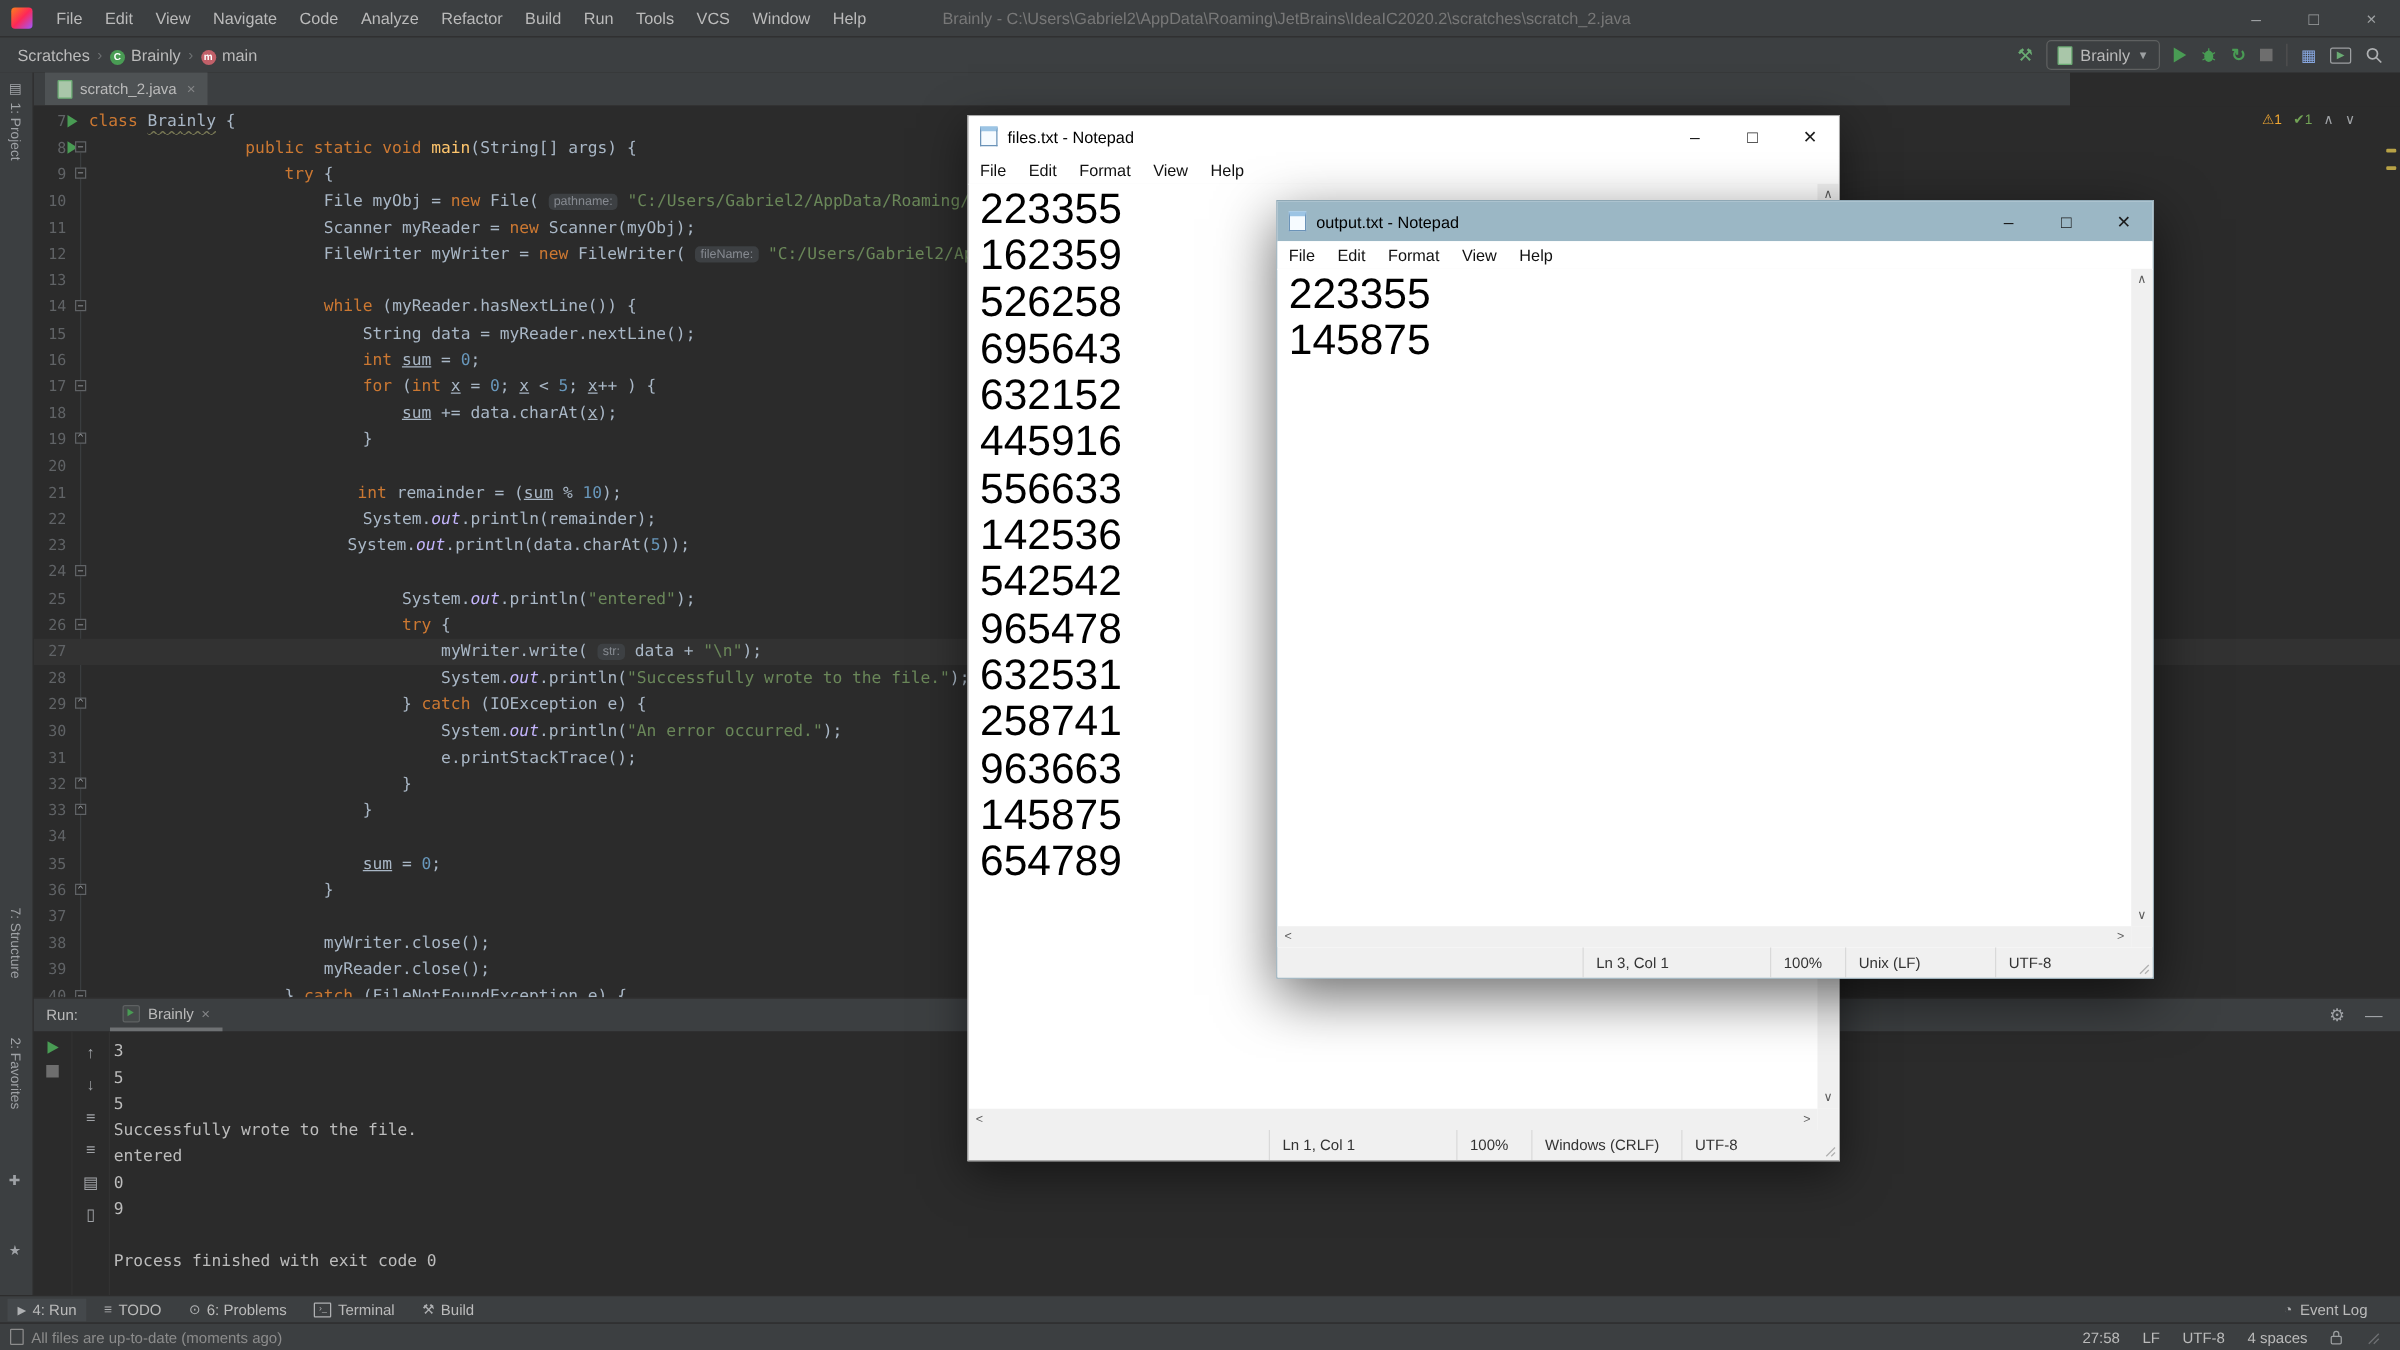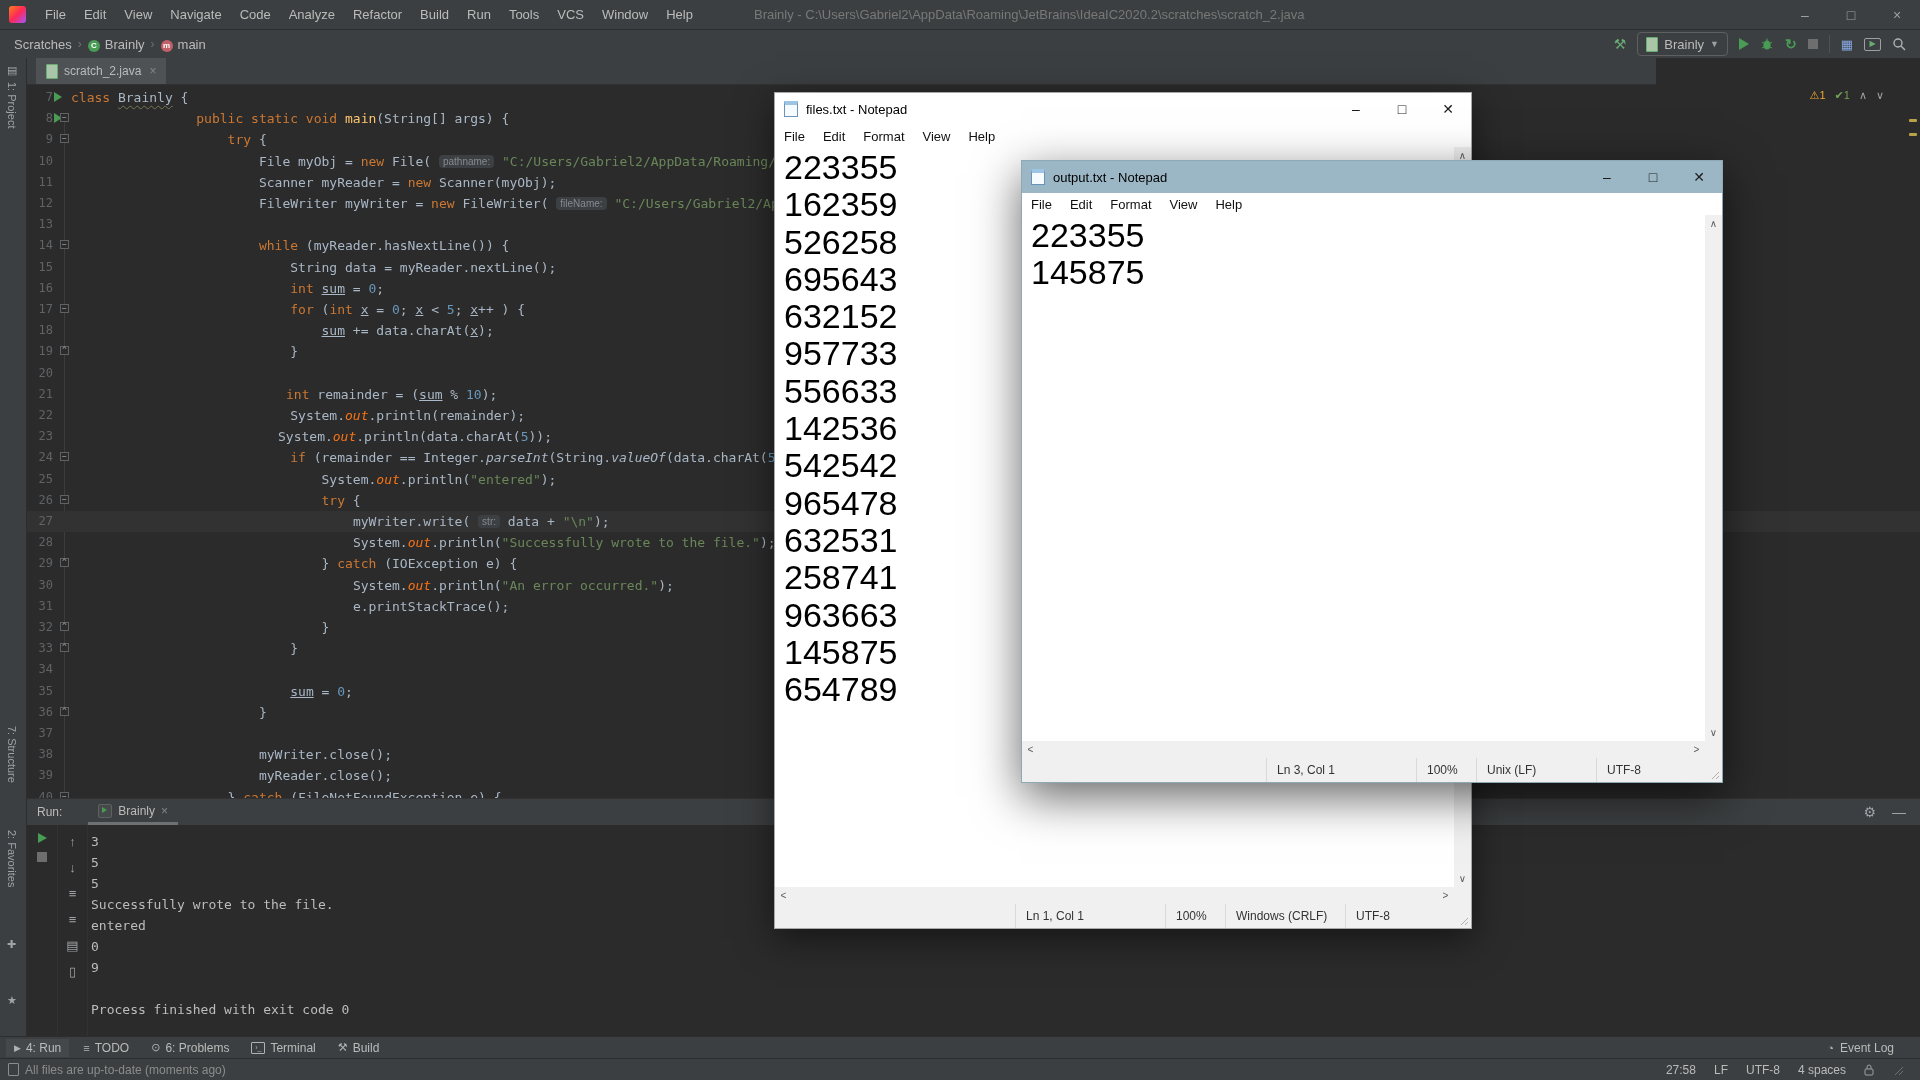--- a/index.html
+++ b/index.html
@@ -47,21 +47,21 @@
         font:12px/21px "DejaVu Sans Mono",monospace;}
   .runarrow{position:absolute;left:27px;top:5px;width:0;height:0;
             border-left:8px solid #499c54;border-top:5px solid transparent;border-bottom:5px solid transparent;}
   .foldbox{position:absolute;left:33px;top:5px;width:9px;height:9px;border:1px solid #5f6265;
            color:#9fa2a6;font:8px/8px "DejaVu Sans Mono",monospace;text-align:center;background:#2b2b2b;box-sizing:border-box;}
   .code{position:absolute;top:0;white-space:pre;font:13px/21px "DejaVu Sans Mono",monospace;color:#a9b7c6;}
   .tk-kw{color:#cc7832;}
   .tk-pl{color:#a9b7c6;}
   .tk-str{color:#6a8759;}
   .tk-num{color:#6897bb;}
-  .tk-fld{color:#f97316;font-style:italic;}
+  .tk-fld{color:#c4b5fd;font-style:italic;}
   .tk-itm{font-style:italic;}
   .tk-fn{color:#ffc66d;}
   .tk-und{text-decoration:underline;}
   .tk-wavy{text-decoration:underline wavy 1px #767653;text-underline-offset:3px;}
   .tk-hint{background:#3d4043;color:#868a91;border-radius:4px;padding:1px 4px;
            font:10px/12px "Liberation Sans",sans-serif;vertical-align:1px;}
   .foldline{position:absolute;left:37px;width:1px;background:#3a3d3f;}
   .inspect{position:absolute;right:36px;top:4px;display:flex;gap:9px;align-items:center;
            font-size:11px;color:#9fa2a6;}
   .stripe-mark{position:absolute;right:3px;width:8px;height:3px;border-radius:1px;background:#b8a246;}
@@ -293,21 +293,20 @@
             <span class="lnum">22</span>
             <span class="code" style="left: 263.24px;"><span class="tk-pl">System.</span><span class="tk-fld">out</span><span class="tk-pl">.println(remainder);</span></span>
           </div>
           <div class="eline" style="top: 341.2px;">
             <span class="lnum">23</span>
             <span class="code" style="left: 251px;"><span class="tk-pl">System.</span><span class="tk-fld">out</span><span class="tk-pl">.println(data.charAt(</span><span class="tk-num">5</span><span class="tk-pl">));</span></span>
           </div>
           <div class="eline" style="top: 362.4px;">
             <span class="lnum">24</span>
             <span class="foldbox">−</span>
-            <span class="code" style="left: 263.24px;"><span class="tk-kw">if</span><span class="tk-pl"> (remainder == Integer.</span><span class="tk-itm">parseInt</span><span class="tk-pl">(String.</span><span class="tk-itm">valueOf</span><span class="tk-pl">(data.charAt(</span><span class="tk-num">5</span></span>
           </div>
           <div class="eline" style="top: 383.6px;">
             <span class="lnum">25</span>
             <span class="code" style="left: 294.56px;"><span class="tk-pl">System.</span><span class="tk-fld">out</span><span class="tk-pl">.println(</span><span class="tk-str">"entered"</span><span class="tk-pl">);</span></span>
           </div>
           <div class="eline" style="top: 404.8px;">
             <span class="lnum">26</span>
             <span class="foldbox">−</span>
             <span class="code" style="left: 294.56px;"><span class="tk-kw">try</span><span class="tk-pl"> {</span></span>
           </div>
@@ -479,21 +478,21 @@
         <span class="np-mitem">View</span>
         <span class="np-mitem">Help</span>
       </div>
     <div class="np-body">
       <div class="np-lines" id="npi-lines">
           <div>223355</div>
           <div>162359</div>
           <div>526258</div>
           <div>695643</div>
           <div>632152</div>
-          <div>957733</div>
+          <div>445916</div>
           <div>556633</div>
           <div>142536</div>
           <div>542542</div>
           <div>965478</div>
           <div>632531</div>
           <div>258741</div>
           <div>963663</div>
           <div>145875</div>
           <div>654789</div>
         </div>

